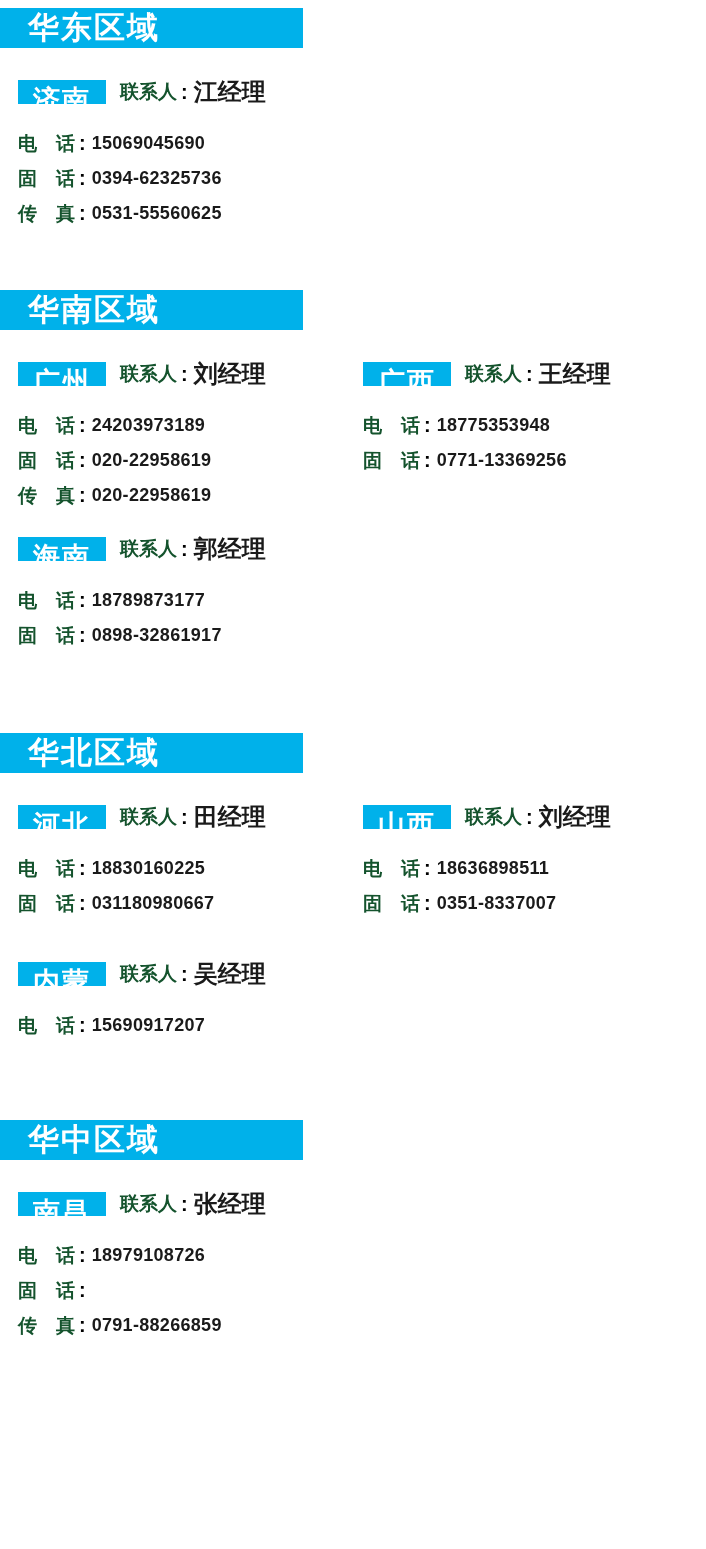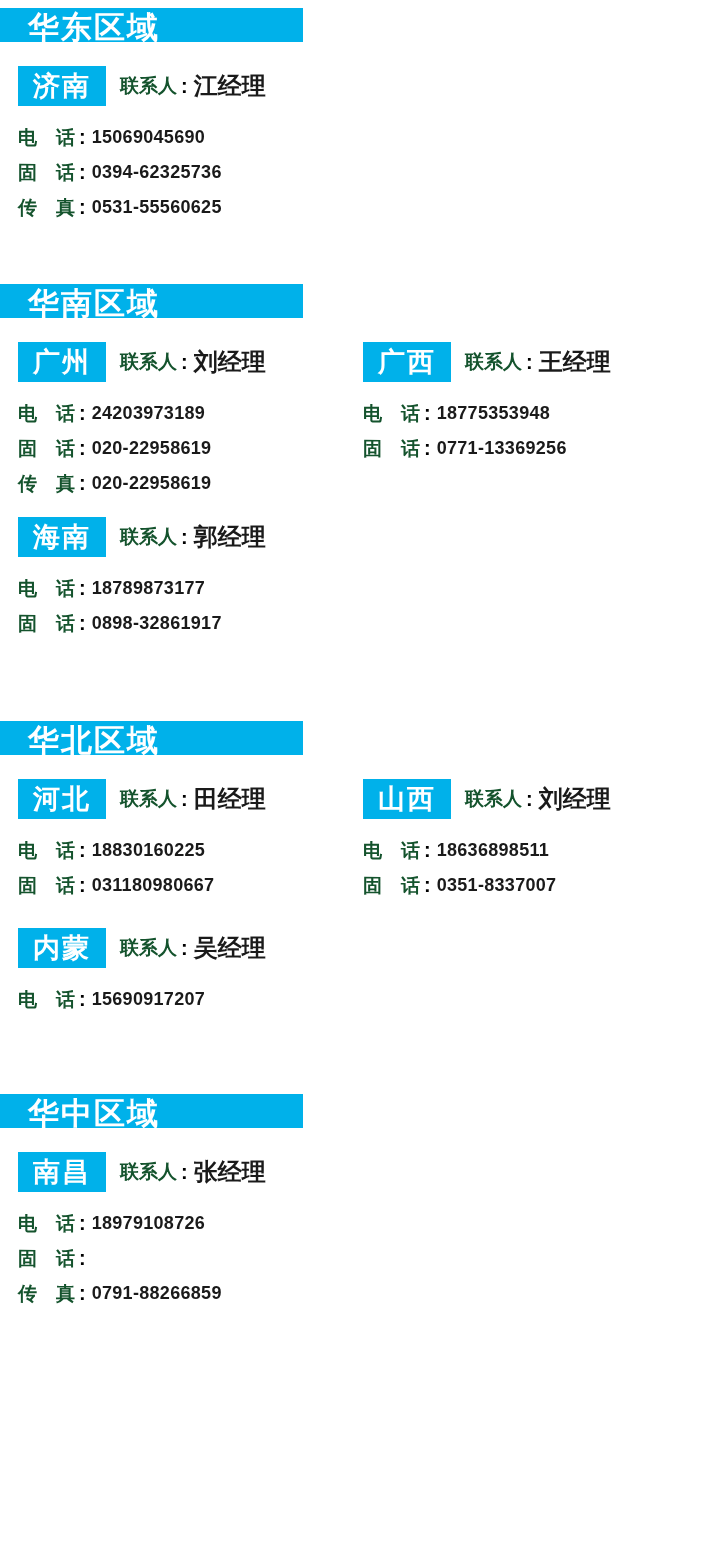--- a/index.html
+++ b/index.html
@@ -13,21 +13,21 @@
     width:706px;height:1549px;
     background:#ffffff;
     font-family:"Liberation Sans","DejaVu Sans",sans-serif;
     color:var(--text);
     overflow:hidden;
   }
   .page{width:706px;height:1549px;padding-top:8px;overflow:hidden;}
 
   
   .region-header{
-    width:303px;height:34px;
+    width:303px;height:40px;
     background:var(--accent);
     margin-bottom:24px;
   }
   .region-title{
     display:block;
     line-height:40px;
     padding-left:28px;
     font-size:31px;
     font-weight:700;
     letter-spacing:2px;
@@ -39,32 +39,32 @@
   .region-0{margin-bottom:59px;}
   .region-1{margin-bottom:80px;}
   .region-2{margin-bottom:77px;}
   .region-3{margin-bottom:0;}
 
   .entries{
     display:grid;
     grid-template-columns:345px 1fr;
     row-gap:16px;
   }
-  .region-2 .entries{row-gap:25px;}
+  .region-2 .entries{row-gap:33px;}
 
   .entry{margin-left:18px;}
 
   .entry-head{
     display:flex;
     align-items:center;
     height:40px;
   }
   .badge{
     flex:none;
-    width:88px;height:40px;
+    width:88px;height:24px;
     background:var(--accent);
     color:var(--badge-text);
     font-size:27px;
     font-weight:700;
     letter-spacing:2px;
     text-align:center;
     line-height:40px;
     white-space:nowrap;
   }
   .contact{

